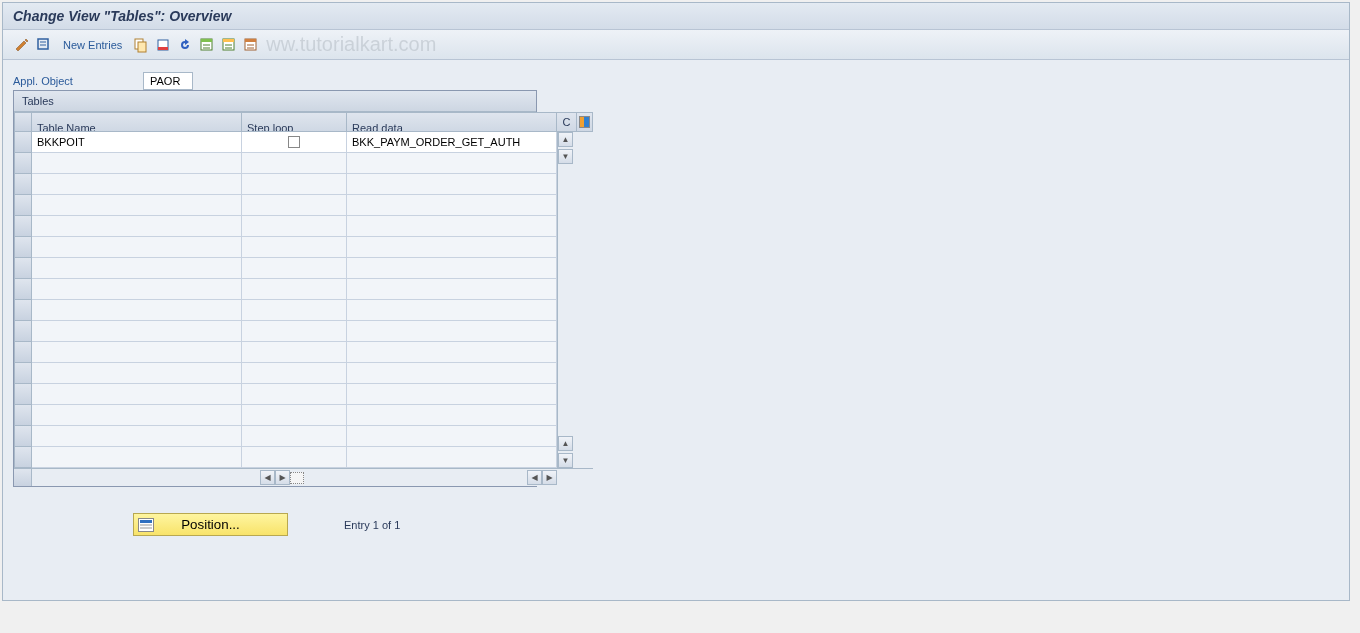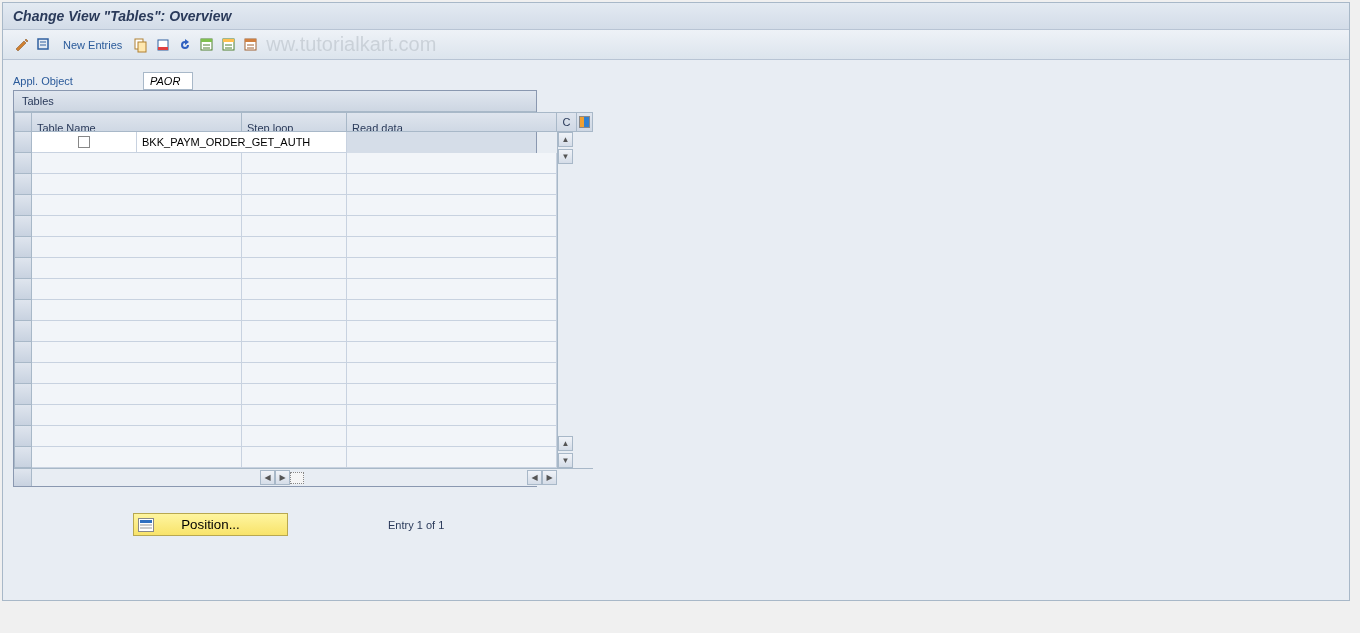--- a/index.html
+++ b/index.html
@@ -74,21 +74,20 @@
     .field-label {
       width: 130px;
       color: #2a5a9a;
     }
     .field-value {
       background: #fff;
       border: 1px solid #a8b8c8;
       padding: 2px 6px;
       min-width: 50px;
       font-family: inherit;
-      font-style: italic;
     }
     .grid-container {
       width: 524px;
       border: 1px solid #8a98b0;
       background: #d5dde8;
     }
     .grid-title {
       background: linear-gradient(to bottom, #e0e6ef, #cdd6e2);
       padding: 4px 8px;
       border-bottom: 1px solid #a8b8c8;
@@ -183,21 +182,21 @@
       width: 14px;
       height: 12px;
       border: 1px solid #888;
       display: inline-block;
     }
     .footer-row {
       display: flex;
       align-items: center;
       margin-top: 26px;
       margin-left: 120px;
-      gap: 100px;
+      gap: 56px;
     }
     .position-button {
       background: linear-gradient(to bottom, #fef5a0, #f8e36a);
       border: 1px solid #b8a850;
       padding: 3px 18px;
       display: flex;
       align-items: center;
       gap: 20px;
       cursor: pointer;
       min-width: 155px;
@@ -295,20 +294,21 @@
 
           <div class="grid-header-row">
             <div class="grid-header-cell col-sel"></div>
             <div class="grid-header-cell col-name">Table Name</div>
             <div class="grid-header-cell col-step">Step loop</div>
             <div class="grid-header-cell col-read">Read data</div>
           </div>
 
           <div class="grid-data-row">
             <div class="grid-sel-cell"></div>
+            <div class="grid-data-cell first-row col-name">BKKPOIT</div>
             <div class="grid-data-cell first-row col-step" style="justify-content:center;">
               <div class="checkbox"></div>
             </div>
             <div class="grid-data-cell first-row col-read">BKK_PAYM_ORDER_GET_AUTH</div>
           </div>
 
           <div class="grid-data-row">
               <div class="grid-sel-cell"></div>
               <div class="grid-data-cell col-name"></div>
               <div class="grid-data-cell col-step"></div>

